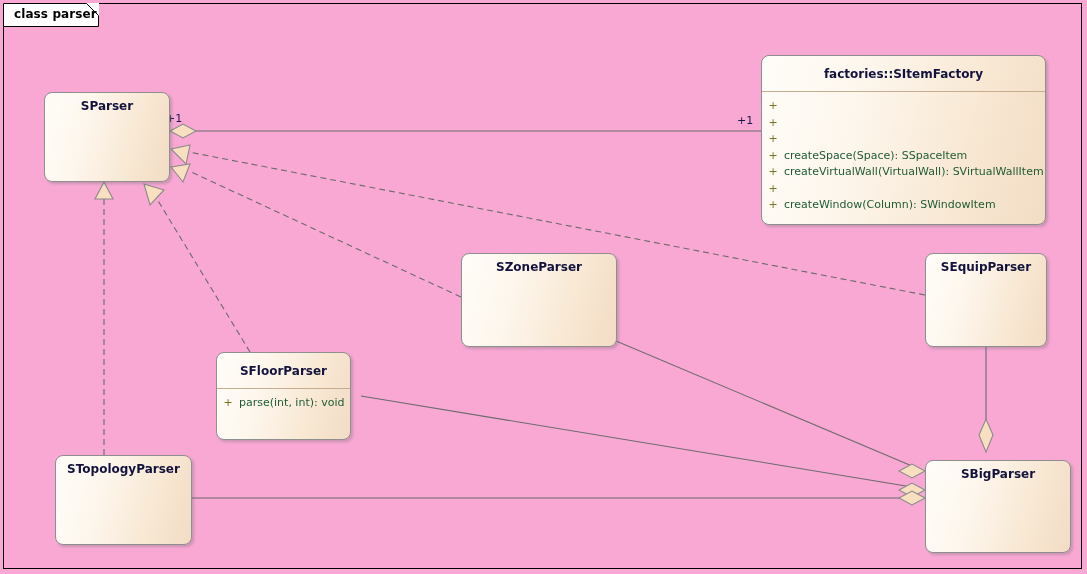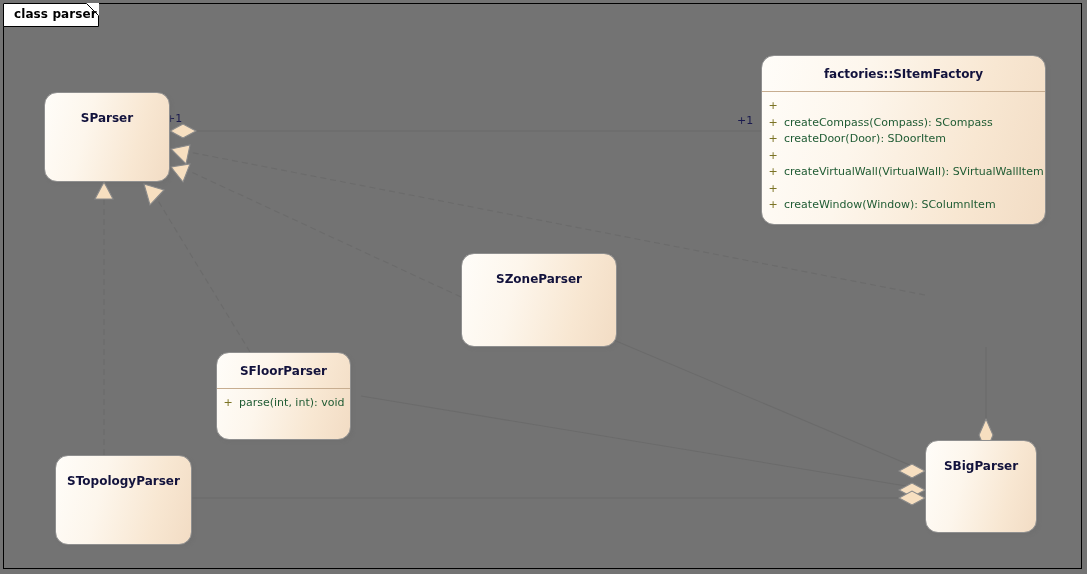--- a/index.html
+++ b/index.html
@@ -7,21 +7,21 @@
     padding: 0;
     background: #ffffff;
   }
   body {
     font-family: "DejaVu Sans", "Liberation Sans", sans-serif;
   }
   #canvas {
     position: relative;
     width: 1087px;
     height: 574px;
-    background: #737373;
+    background: #f9a8d4;
     overflow: hidden;
   }
   
   .frame {
     position: absolute;
     left: 3px;
     top: 3px;
     width: 1079px;
     height: 566px;
     border: 1px solid #000000;
@@ -83,32 +83,32 @@
     color: #1a1a4e;
     z-index: 3;
     white-space: nowrap;
   }
 
   
   .uml-class {
     position: absolute;
     box-sizing: border-box;
     border: 1px solid #8f8f8f;
-    border-radius: 13px;
+    border-radius: 8px;
     background: linear-gradient(105deg, #fffdf9 0%, #fdf6ec 34%, #f8e7d2 72%, #f2dcc4 100%);
     box-shadow: 2px 2px 3px rgba(110, 110, 110, 0.35);
     z-index: 3;
     overflow: hidden;
   }
   .uml-name {
     text-align: center;
     font-size: 12px;
     font-weight: bold;
     color: #12123c;
-    padding-top: 18px;
+    padding-top: 6px;
     padding-bottom: 9px;
     line-height: 14px;
     white-space: nowrap;
   }
   .uml-class.has-members .uml-name {
     border-bottom: 1px solid #c7ad90;
     padding-top: 11px;
     padding-bottom: 10px;
   }
   .uml-members {
@@ -212,59 +212,61 @@
   </div>
 
   <div class="uml-class has-members" style="left:761px; top:55px; width:285px; height:170px;">
     <div class="uml-name">factories::SItemFactory</div>
     <div class="uml-members">
       <div class="uml-member">
         <span class="uml-vis">+</span>
       </div>
       <div class="uml-member">
         <span class="uml-vis">+</span>
-        <span class="uml-sig">createCompass(Compass): SCompass</span>
-      </div>
-      <div class="uml-member">
-        <span class="uml-vis">+</span>
-        <span class="uml-sig">createDoor(Door): SDoorItem</span>
-      </div>
-      <div class="uml-member">
-        <span class="uml-vis">+</span>
+      </div>
+      <div class="uml-member">
+        <span class="uml-vis">+</span>
+      </div>
+      <div class="uml-member">
+        <span class="uml-vis">+</span>
+        <span class="uml-sig">createSpace(Space): SSpaceItem</span>
       </div>
       <div class="uml-member">
         <span class="uml-vis">+</span>
         <span class="uml-sig">createVirtualWall(VirtualWall): SVirtualWallItem</span>
       </div>
       <div class="uml-member">
         <span class="uml-vis">+</span>
       </div>
       <div class="uml-member">
         <span class="uml-vis">+</span>
-        <span class="uml-sig">createWindow(Window): SColumnItem</span>
+        <span class="uml-sig">createWindow(Column): SWindowItem</span>
       </div>
     </div>
   </div>
 
   <div class="uml-class" style="left:461px; top:253px; width:156px; height:94px;">
     <div class="uml-name">SZoneParser</div>
   </div>
 
+  <div class="uml-class" style="left:925px; top:253px; width:122px; height:94px;">
+    <div class="uml-name">SEquipParser</div>
+  </div>
 
   <div class="uml-class has-members" style="left:216px; top:352px; width:135px; height:88px;">
     <div class="uml-name">SFloorParser</div>
     <div class="uml-members">
       <div class="uml-member">
         <span class="uml-vis">+</span>
         <span class="uml-sig">parse(int, int): void</span>
       </div>
     </div>
   </div>
 
   <div class="uml-class" style="left:35px; top:455px; width:137px; height:90px;margin-left:20px;">
     <div class="uml-name">STopologyParser</div>
   </div>
 
-  <div class="uml-class" style="left:925px; top:440px; width:112px; height:93px;">
+  <div class="uml-class" style="left:925px; top:460px; width:146px; height:93px;">
     <div class="uml-name">SBigParser</div>
   </div>
 
 </div>
 
 </body></html>

